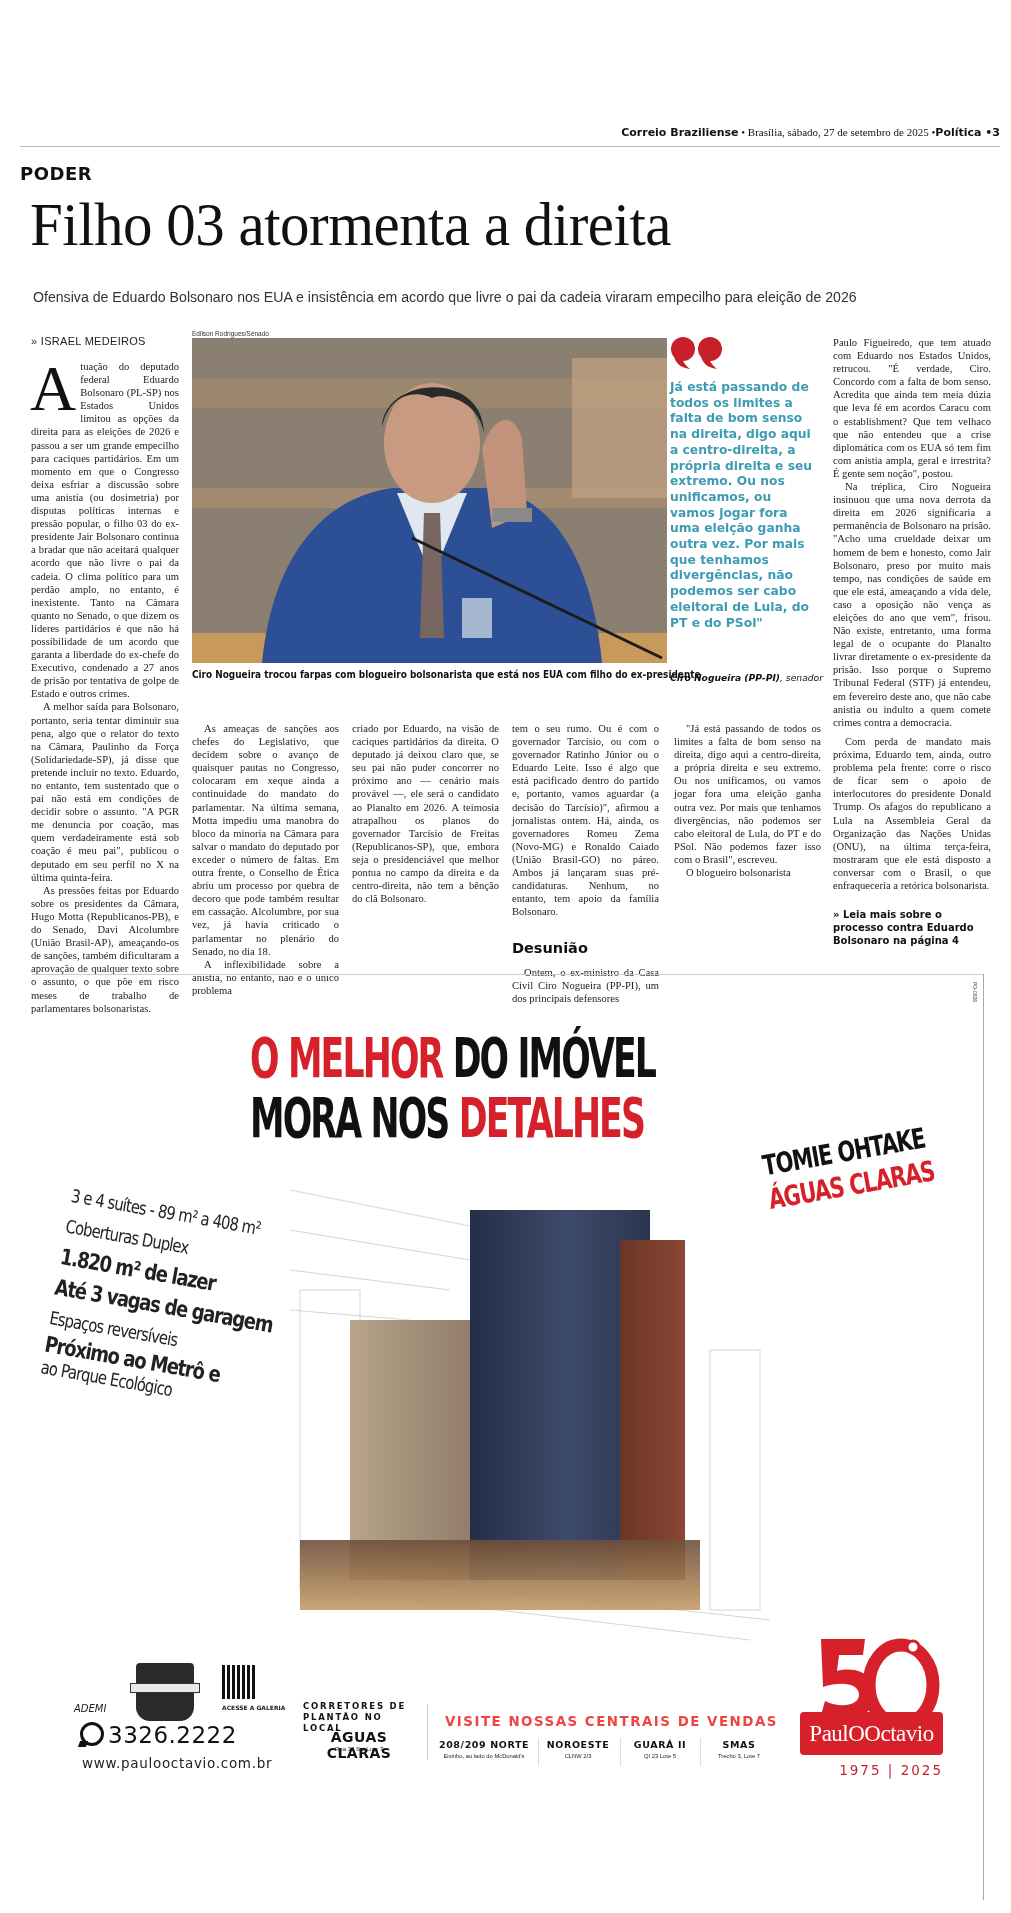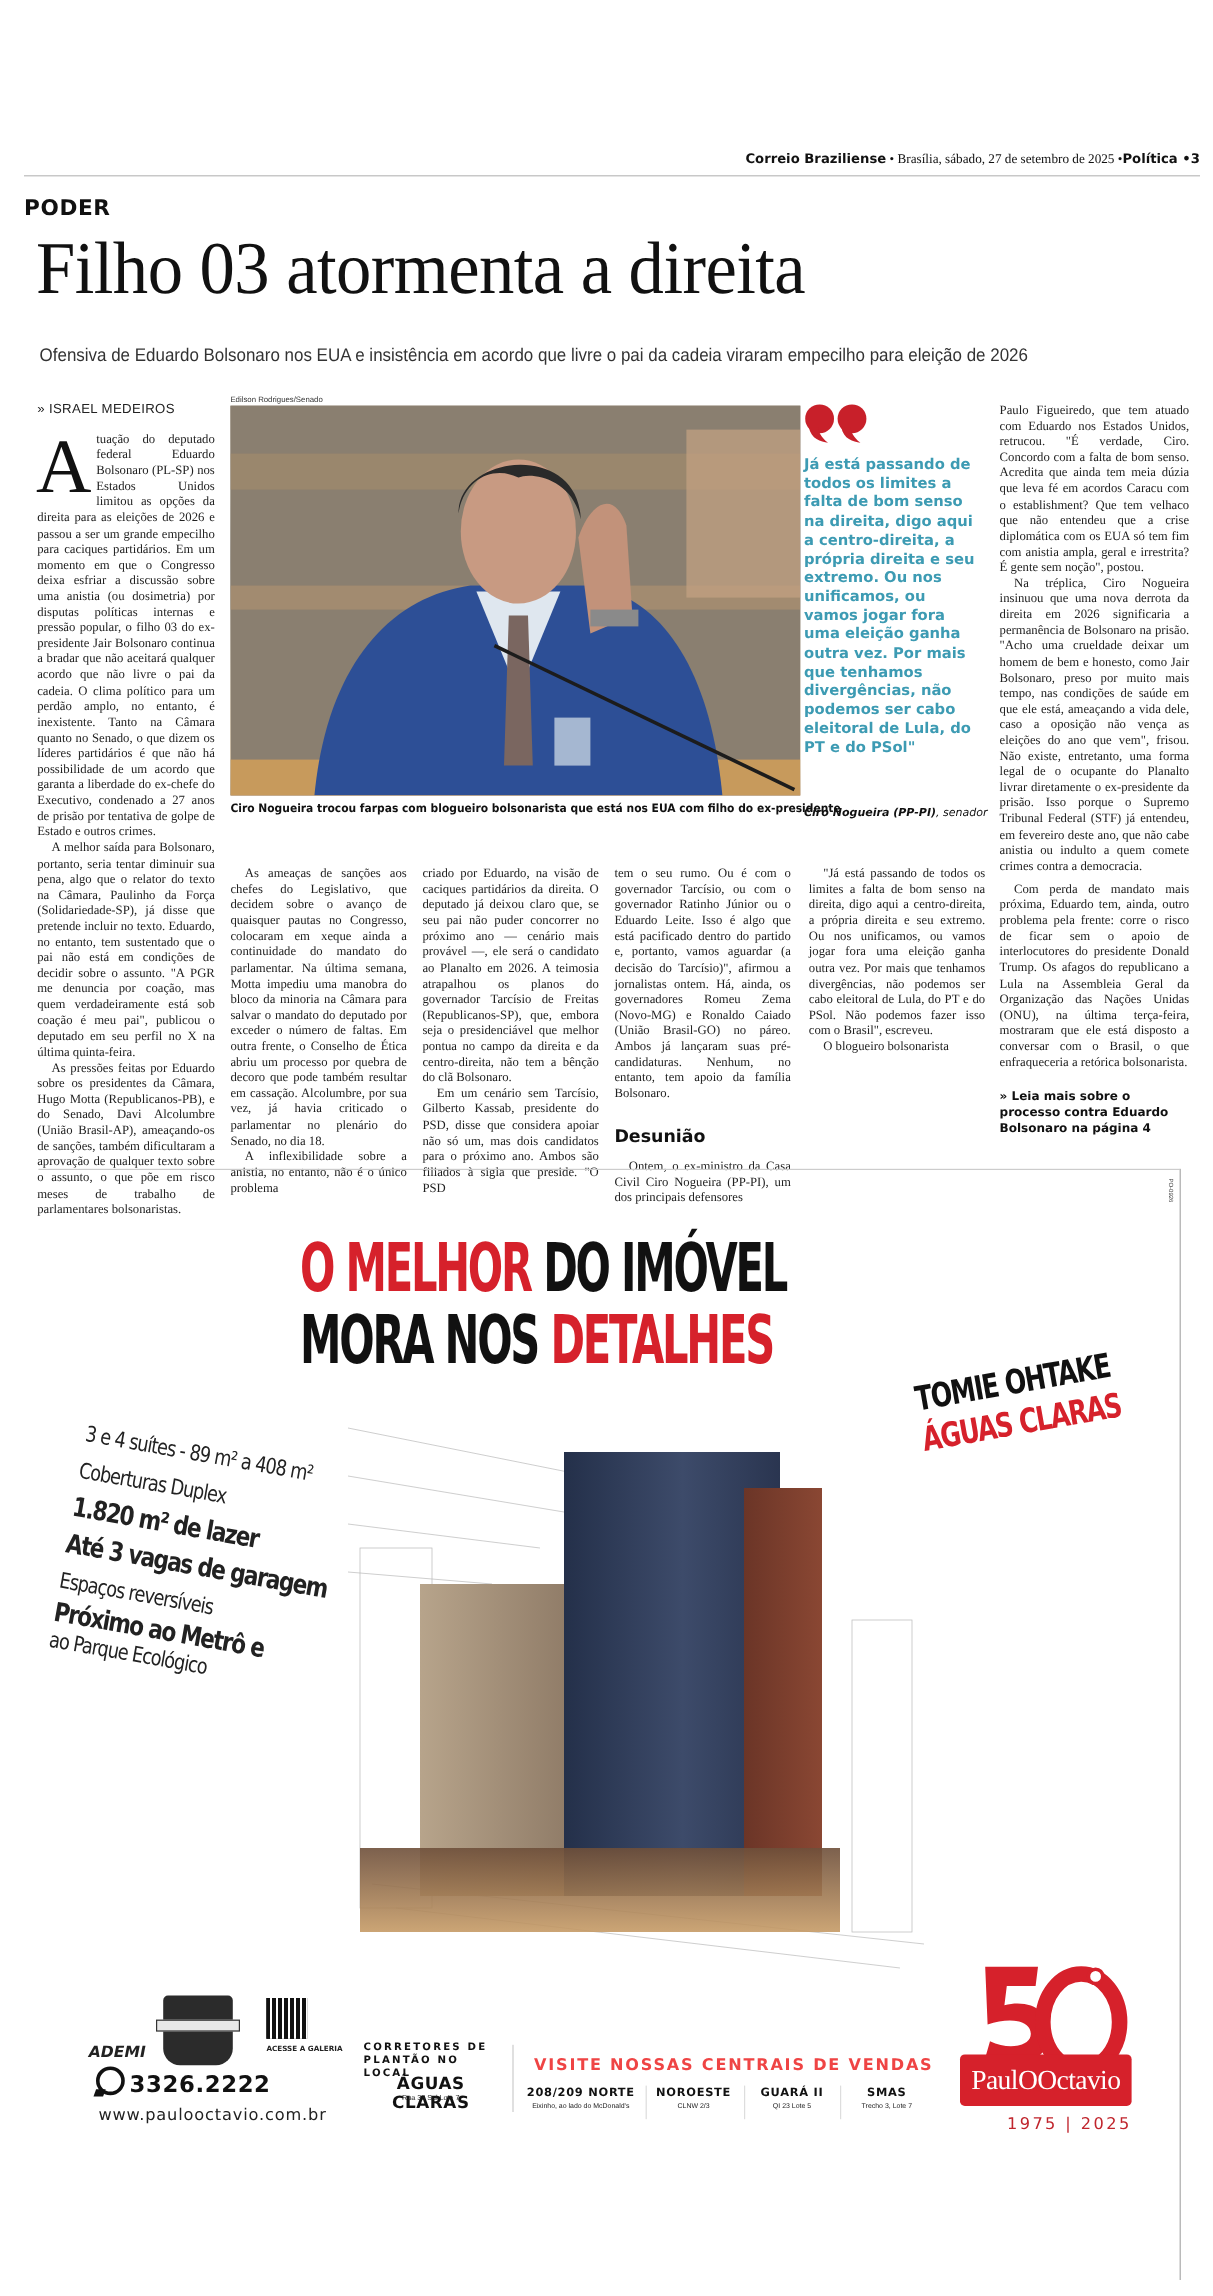--- a/index.html
+++ b/index.html
@@ -44,26 +44,26 @@
 .feat-lg{font-size:22px;font-weight:bold;letter-spacing:-1.5px;transform:scaleX(0.82);transform-origin:left}
 .feat-md{font-size:18px;letter-spacing:-1px;transform:scaleX(0.82);transform-origin:left}
 .tomie{left:760px;top:1150px;transform:rotate(-10deg);transform-origin:left top;font-family:"DejaVu Sans",sans-serif;font-weight:bold;font-size:28px;letter-spacing:-1.5px;line-height:34px;white-space:nowrap}
 .tomie .l1{color:#111;transform:scaleX(0.75);transform-origin:left}
 .tomie .l2{color:#d6212b;transform:scaleX(0.75);transform-origin:left}
 .bldg-tall{left:470px;top:1210px;width:180px;height:370px;background:linear-gradient(90deg,#24304a 0%,#3d4b6a 55%,#2a3550 100%)}
 .bldg-brick{left:620px;top:1240px;width:65px;height:340px;background:linear-gradient(90deg,#6b3527,#8a4733)}
 .bldg-left{left:350px;top:1320px;width:130px;height:260px;background:linear-gradient(90deg,#b7a48b,#8e7a66)}
 .bldg-base{left:300px;top:1540px;width:400px;height:70px;background:linear-gradient(180deg,#6e4f3a,#c69b66);opacity:0.9}
 .sketch-lines{left:290px;top:1170px;width:480px;height:480px}
-.ademi{left:74px;top:1703px;font-family:"DejaVu Sans",sans-serif;font-weight:bold;font-size:13px;font-style:italic;color:#222}
+.ademi{left:74px;top:1703px;font-family:"DejaVu Sans",sans-serif;font-weight:normal;font-size:10px;font-style:italic;color:#222}
 .seal{left:136px;top:1663px;width:58px;height:58px;background:#2b2b2b;border-radius:4px 4px 14px 14px}
 .seal-band{left:130px;top:1683px;width:70px;height:10px;background:#e8e8e8;border:1px solid #333}
 .qr{left:222px;top:1665px;width:34px;height:34px;background:repeating-linear-gradient(90deg,#111 0 3px,#fff 3px 5px),#111}
 .qr-label{left:222px;top:1704px;font-family:"DejaVu Sans",sans-serif;font-weight:bold;font-size:6px;color:#222}
-.phone{left:80px;top:1722px;font-family:"DejaVu Sans",sans-serif;font-weight:bold;font-size:19px;color:#111;letter-spacing:0.5px;white-space:nowrap}
+.phone{left:80px;top:1722px;font-family:"DejaVu Sans",sans-serif;font-weight:normal;font-size:23px;color:#111;letter-spacing:0.5px;white-space:nowrap}
 .wa-icon{display:inline-block;width:24px;height:24px;border:3px solid #111;border-radius:50%;vertical-align:-3px;margin-right:4px;position:relative}
 .wa-icon::after{content:"";position:absolute;left:-4px;bottom:-4px;width:8px;height:6px;background:#111;transform:skewX(-20deg)}
 .site{left:82px;top:1755px;font-family:"DejaVu Sans",sans-serif;font-size:13.5px;color:#222;letter-spacing:0.7px}
 .corretores{left:303px;top:1701px;width:110px;font-family:"DejaVu Sans",sans-serif;font-weight:bold;font-size:8.5px;letter-spacing:1.8px;line-height:11px;color:#111}
 .aguas{left:303px;top:1729px;width:112px;text-align:center;font-family:"DejaVu Sans",sans-serif;font-weight:bold;font-size:14px;letter-spacing:0.5px;color:#111}
 .aguas-addr{left:303px;top:1746px;width:112px;text-align:center;font-family:"Liberation Sans",sans-serif;font-size:6px;color:#222}
 .vdiv{left:427px;top:1704px;width:1px;height:56px;background:#ccc}
 .visite{left:445px;top:1714px;font-family:"DejaVu Sans",sans-serif;font-weight:bold;font-size:13.4px;letter-spacing:1.5px;color:#ef4444;white-space:nowrap}
 .store{top:1739px;text-align:center;font-family:"DejaVu Sans",sans-serif}
 .store .nm{font-weight:bold;font-size:9.5px;letter-spacing:0.6px;color:#111}
@@ -134,21 +134,20 @@
   <p class="noindent">Paulo Figueiredo, que tem atuado com Eduardo nos Estados Unidos, retrucou. "É verdade, Ciro. Concordo com a falta de bom senso. Acredita que ainda tem meia dúzia que leva fé em acordos Caracu com o establishment? Que tem velhaco que não entendeu que a crise diplomática com os EUA só tem fim com anistia ampla, geral e irrestrita? É gente sem noção", postou.</p>
   <p>Na tréplica, Ciro Nogueira insinuou que uma nova derrota da direita em 2026 significaria a permanência de Bolsonaro na prisão. "Acho uma crueldade deixar um homem de bem e honesto, como Jair Bolsonaro, preso por muito mais tempo, nas condições de saúde em que ele está, ameaçando a vida dele, caso a oposição não vença as eleições do ano que vem", frisou. Não existe, entretanto, uma forma legal de o ocupante do Planalto livrar diretamente o ex-presidente da prisão. Isso porque o Supremo Tribunal Federal (STF) já entendeu, em fevereiro deste ano, que não cabe anistia ou indulto a quem comete crimes contra a democracia.</p>
 </div>
 
 <div class="abs body colA">
   <p>As ameaças de sanções aos chefes do Legislativo, que decidem sobre o avanço de quaisquer pautas no Congresso, colocaram em xeque ainda a continuidade do mandato do parlamentar. Na última semana, Motta impediu uma manobra do bloco da minoria na Câmara para salvar o mandato do deputado por exceder o número de faltas. Em outra frente, o Conselho de Ética abriu um processo por quebra de decoro que pode também resultar em cassação. Alcolumbre, por sua vez, já havia criticado o parlamentar no plenário do Senado, no dia 18.</p>
   <p>A inflexibilidade sobre a anistia, no entanto, não é o único problema</p>
 </div>
 <div class="abs body colB">
   <p class="noindent">criado por Eduardo, na visão de caciques partidários da direita. O deputado já deixou claro que, se seu pai não puder concorrer no próximo ano — cenário mais provável —, ele será o candidato ao Planalto em 2026. A teimosia atrapalhou os planos do governador Tarcísio de Freitas (Republicanos-SP), que, embora seja o presidenciável que melhor pontua no campo da direita e da centro-direita, não tem a bênção do clã Bolsonaro.</p>
-  <p>Em um cenário sem Tarcísio, Gilberto Kassab, presidente do PSD, disse que considera apoiar não só um, mas dois candidatos para o próximo ano. Ambos são filiados à sigla que preside. "O PSD</p>
 </div>
 <div class="abs body colC">
   <p class="noindent">tem o seu rumo. Ou é com o governador Tarcísio, ou com o governador Ratinho Júnior ou o Eduardo Leite. Isso é algo que está pacificado dentro do partido e, portanto, vamos aguardar (a decisão do Tarcísio)", afirmou a jornalistas ontem. Há, ainda, os governadores Romeu Zema (Novo-MG) e Ronaldo Caiado (União Brasil-GO) no páreo. Ambos já lançaram suas pré-candidaturas. Nenhum, no entanto, tem apoio da família Bolsonaro.</p>
   <div class="subhd">Desunião</div>
   <p>Ontem, o ex-ministro da Casa Civil Ciro Nogueira (PP-PI), um dos principais defensores</p>
 </div>
 <div class="abs body colD">
   <p>"Já está passando de todos os limites a falta de bom senso na direita, digo aqui a centro-direita, a própria direita e seu extremo. Ou nos unificamos, ou vamos jogar fora uma eleição ganha outra vez. Por mais que tenhamos divergências, não podemos ser cabo eleitoral de Lula, do PT e do PSol. Não podemos fazer isso com o Brasil", escreveu.</p>
   <p>O blogueiro bolsonarista</p>
 </div>

